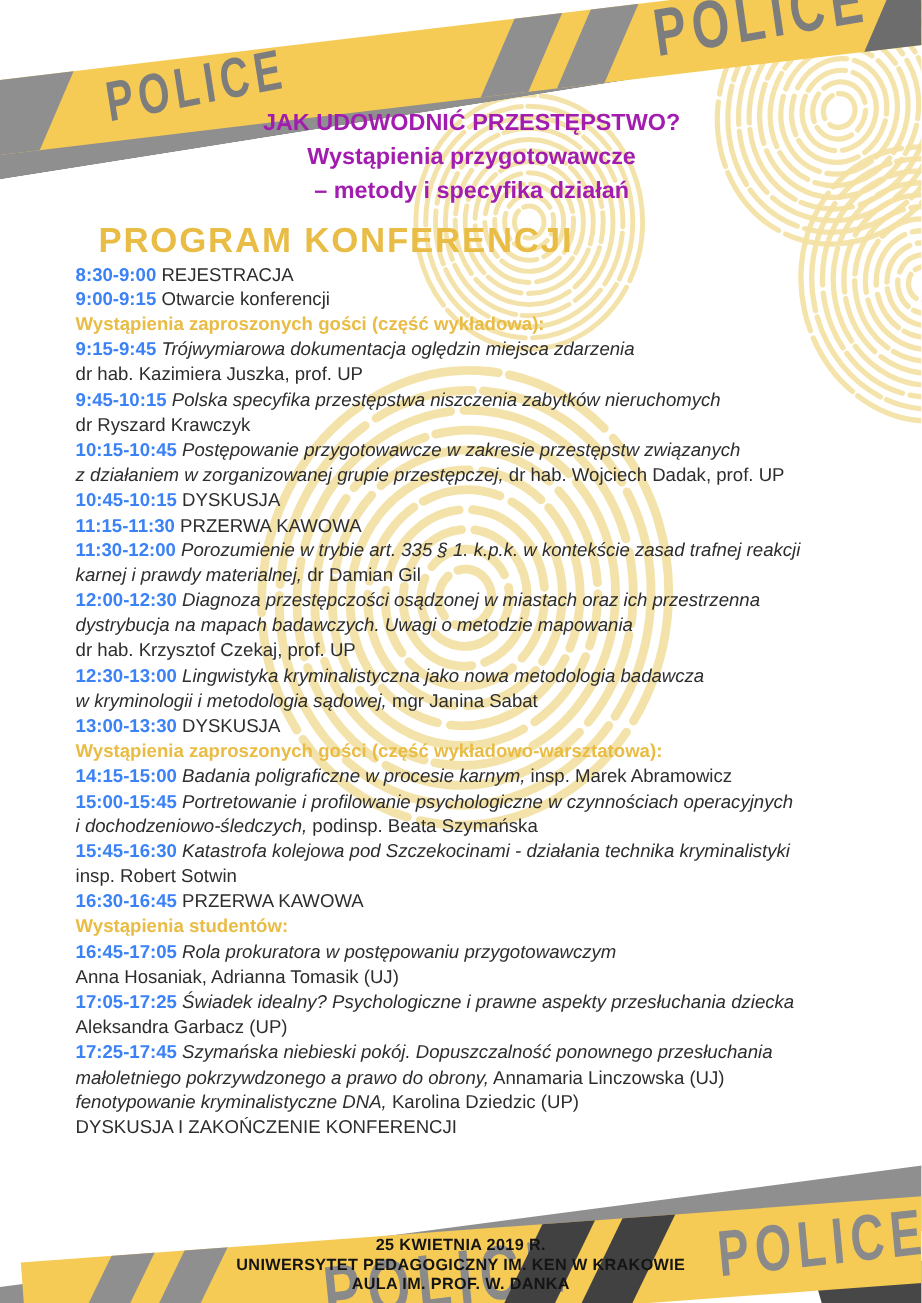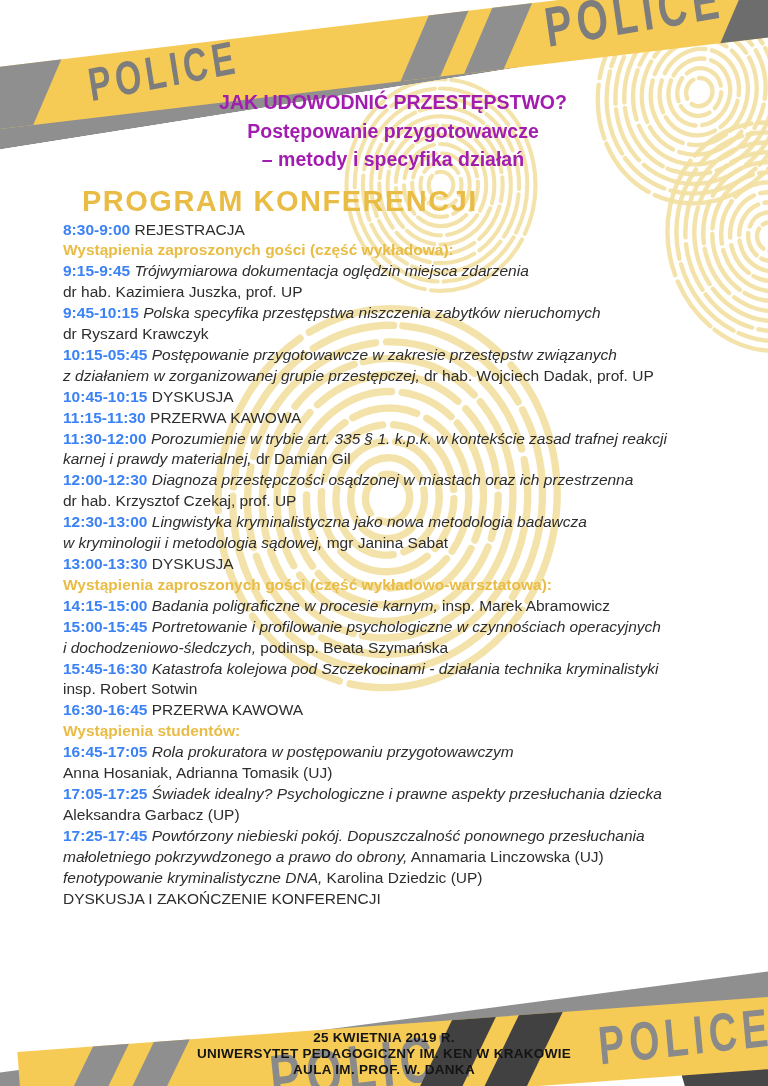--- a/index.html
+++ b/index.html
@@ -97,55 +97,57 @@
     <span class="police p1">POLICE</span>
     <div class="stripe grey" style="left:478px;width:40px"></div>
     <div class="stripe grey" style="left:542px;width:40px"></div>
     <span class="police p2">POLICE</span>
     <div class="stripe darker" style="left:800px;width:150px"></div>
   </div>
 
   <div class="content">
     <div class="title-block">
       <div>JAK UDOWODNIĆ PRZESTĘPSTWO?</div>
-      <div>Postępowanie przygotowawcze</div>
+      <div>Wystąpienia przygotowawcze</div>
       <div>– metody i specyfika działań</div>
     </div>
     <div class="program-heading">PROGRAM KONFERENCJI</div>
     <div class="schedule">
         <div class="sched-line"><span class="time">8:30-9:00 </span><span class="plain">REJESTRACJA</span></div>
+        <div class="sched-line"><span class="time">9:00-9:15 </span><span class="plain">Otwarcie konferencji</span></div>
         <div class="sched-line"><span class="head">Wystąpienia zaproszonych gości (część wykładowa):</span></div>
         <div class="sched-line"><span class="time">9:15-9:45 </span><span class="it">Trójwymiarowa dokumentacja oględzin miejsca zdarzenia</span></div>
         <div class="sched-line"><span class="plain">dr hab. Kazimiera Juszka, prof. UP</span></div>
         <div class="sched-line"><span class="time">9:45-10:15 </span><span class="it">Polska specyfika przestępstwa niszczenia zabytków nieruchomych</span></div>
         <div class="sched-line"><span class="plain">dr Ryszard Krawczyk</span></div>
-        <div class="sched-line"><span class="time">10:15-05:45 </span><span class="it">Postępowanie przygotowawcze w zakresie przestępstw związanych</span></div>
+        <div class="sched-line"><span class="time">10:15-10:45 </span><span class="it">Postępowanie przygotowawcze w zakresie przestępstw związanych</span></div>
         <div class="sched-line"><span class="it">z działaniem w zorganizowanej grupie przestępczej,</span><span class="plain"> dr hab. Wojciech Dadak, prof. UP</span></div>
         <div class="sched-line"><span class="time">10:45-10:15 </span><span class="plain">DYSKUSJA</span></div>
         <div class="sched-line"><span class="time">11:15-11:30 </span><span class="plain">PRZERWA KAWOWA</span></div>
         <div class="sched-line"><span class="time">11:30-12:00 </span><span class="it">Porozumienie w trybie art. 335 § 1. k.p.k. w kontekście zasad trafnej reakcji</span></div>
         <div class="sched-line"><span class="it">karnej i prawdy materialnej,</span><span class="plain"> dr Damian Gil</span></div>
         <div class="sched-line"><span class="time">12:00-12:30 </span><span class="it">Diagnoza przestępczości osądzonej w miastach oraz ich przestrzenna</span></div>
+        <div class="sched-line"><span class="it">dystrybucja na mapach badawczych. Uwagi o metodzie mapowania</span></div>
         <div class="sched-line"><span class="plain">dr hab. Krzysztof Czekaj, prof. UP</span></div>
         <div class="sched-line"><span class="time">12:30-13:00 </span><span class="it">Lingwistyka kryminalistyczna jako nowa metodologia badawcza</span></div>
         <div class="sched-line"><span class="it">w kryminologii i metodologia sądowej,</span><span class="plain"> mgr Janina Sabat</span></div>
         <div class="sched-line"><span class="time">13:00-13:30 </span><span class="plain">DYSKUSJA</span></div>
         <div class="sched-line"><span class="head">Wystąpienia zaproszonych gości (część wykładowo-warsztatowa):</span></div>
         <div class="sched-line"><span class="time">14:15-15:00 </span><span class="it">Badania poligraficzne w procesie karnym,</span><span class="plain"> insp. Marek Abramowicz</span></div>
         <div class="sched-line"><span class="time">15:00-15:45 </span><span class="it">Portretowanie i profilowanie psychologiczne w czynnościach operacyjnych</span></div>
         <div class="sched-line"><span class="it">i dochodzeniowo-śledczych,</span><span class="plain"> podinsp. Beata Szymańska</span></div>
         <div class="sched-line"><span class="time">15:45-16:30 </span><span class="it">Katastrofa kolejowa pod Szczekocinami - działania technika kryminalistyki</span></div>
         <div class="sched-line"><span class="plain">insp. Robert Sotwin</span></div>
         <div class="sched-line"><span class="time">16:30-16:45 </span><span class="plain">PRZERWA KAWOWA</span></div>
         <div class="sched-line"><span class="head">Wystąpienia studentów:</span></div>
         <div class="sched-line"><span class="time">16:45-17:05 </span><span class="it">Rola prokuratora w postępowaniu przygotowawczym</span></div>
         <div class="sched-line"><span class="plain">Anna Hosaniak, Adrianna Tomasik (UJ)</span></div>
         <div class="sched-line"><span class="time">17:05-17:25 </span><span class="it">Świadek idealny? Psychologiczne i prawne aspekty przesłuchania dziecka</span></div>
         <div class="sched-line"><span class="plain">Aleksandra Garbacz (UP)</span></div>
-        <div class="sched-line"><span class="time">17:25-17:45 </span><span class="it">Powtórzony niebieski pokój. Dopuszczalność ponownego przesłuchania</span></div>
+        <div class="sched-line"><span class="time">17:25-17:45 </span><span class="it">Szymańska niebieski pokój. Dopuszczalność ponownego przesłuchania</span></div>
         <div class="sched-line"><span class="it">małoletniego pokrzywdzonego a prawo do obrony,</span><span class="plain"> Annamaria Linczowska (UJ)</span></div>
         <div class="sched-line"><span class="it">fenotypowanie kryminalistyczne DNA,</span><span class="plain"> Karolina Dziedzic (UP)</span></div>
         <div class="sched-line"><span class="plain">DYSKUSJA I ZAKOŃCZENIE KONFERENCJI</span></div>
       </div>
   </div>
 
   <div class="corner-dark"></div>
   <div class="tape tape-under-bottom"></div>
   <div class="tape tape-bottom">
     <div class="stripe grey" style="left:55px;width:36px"></div>

